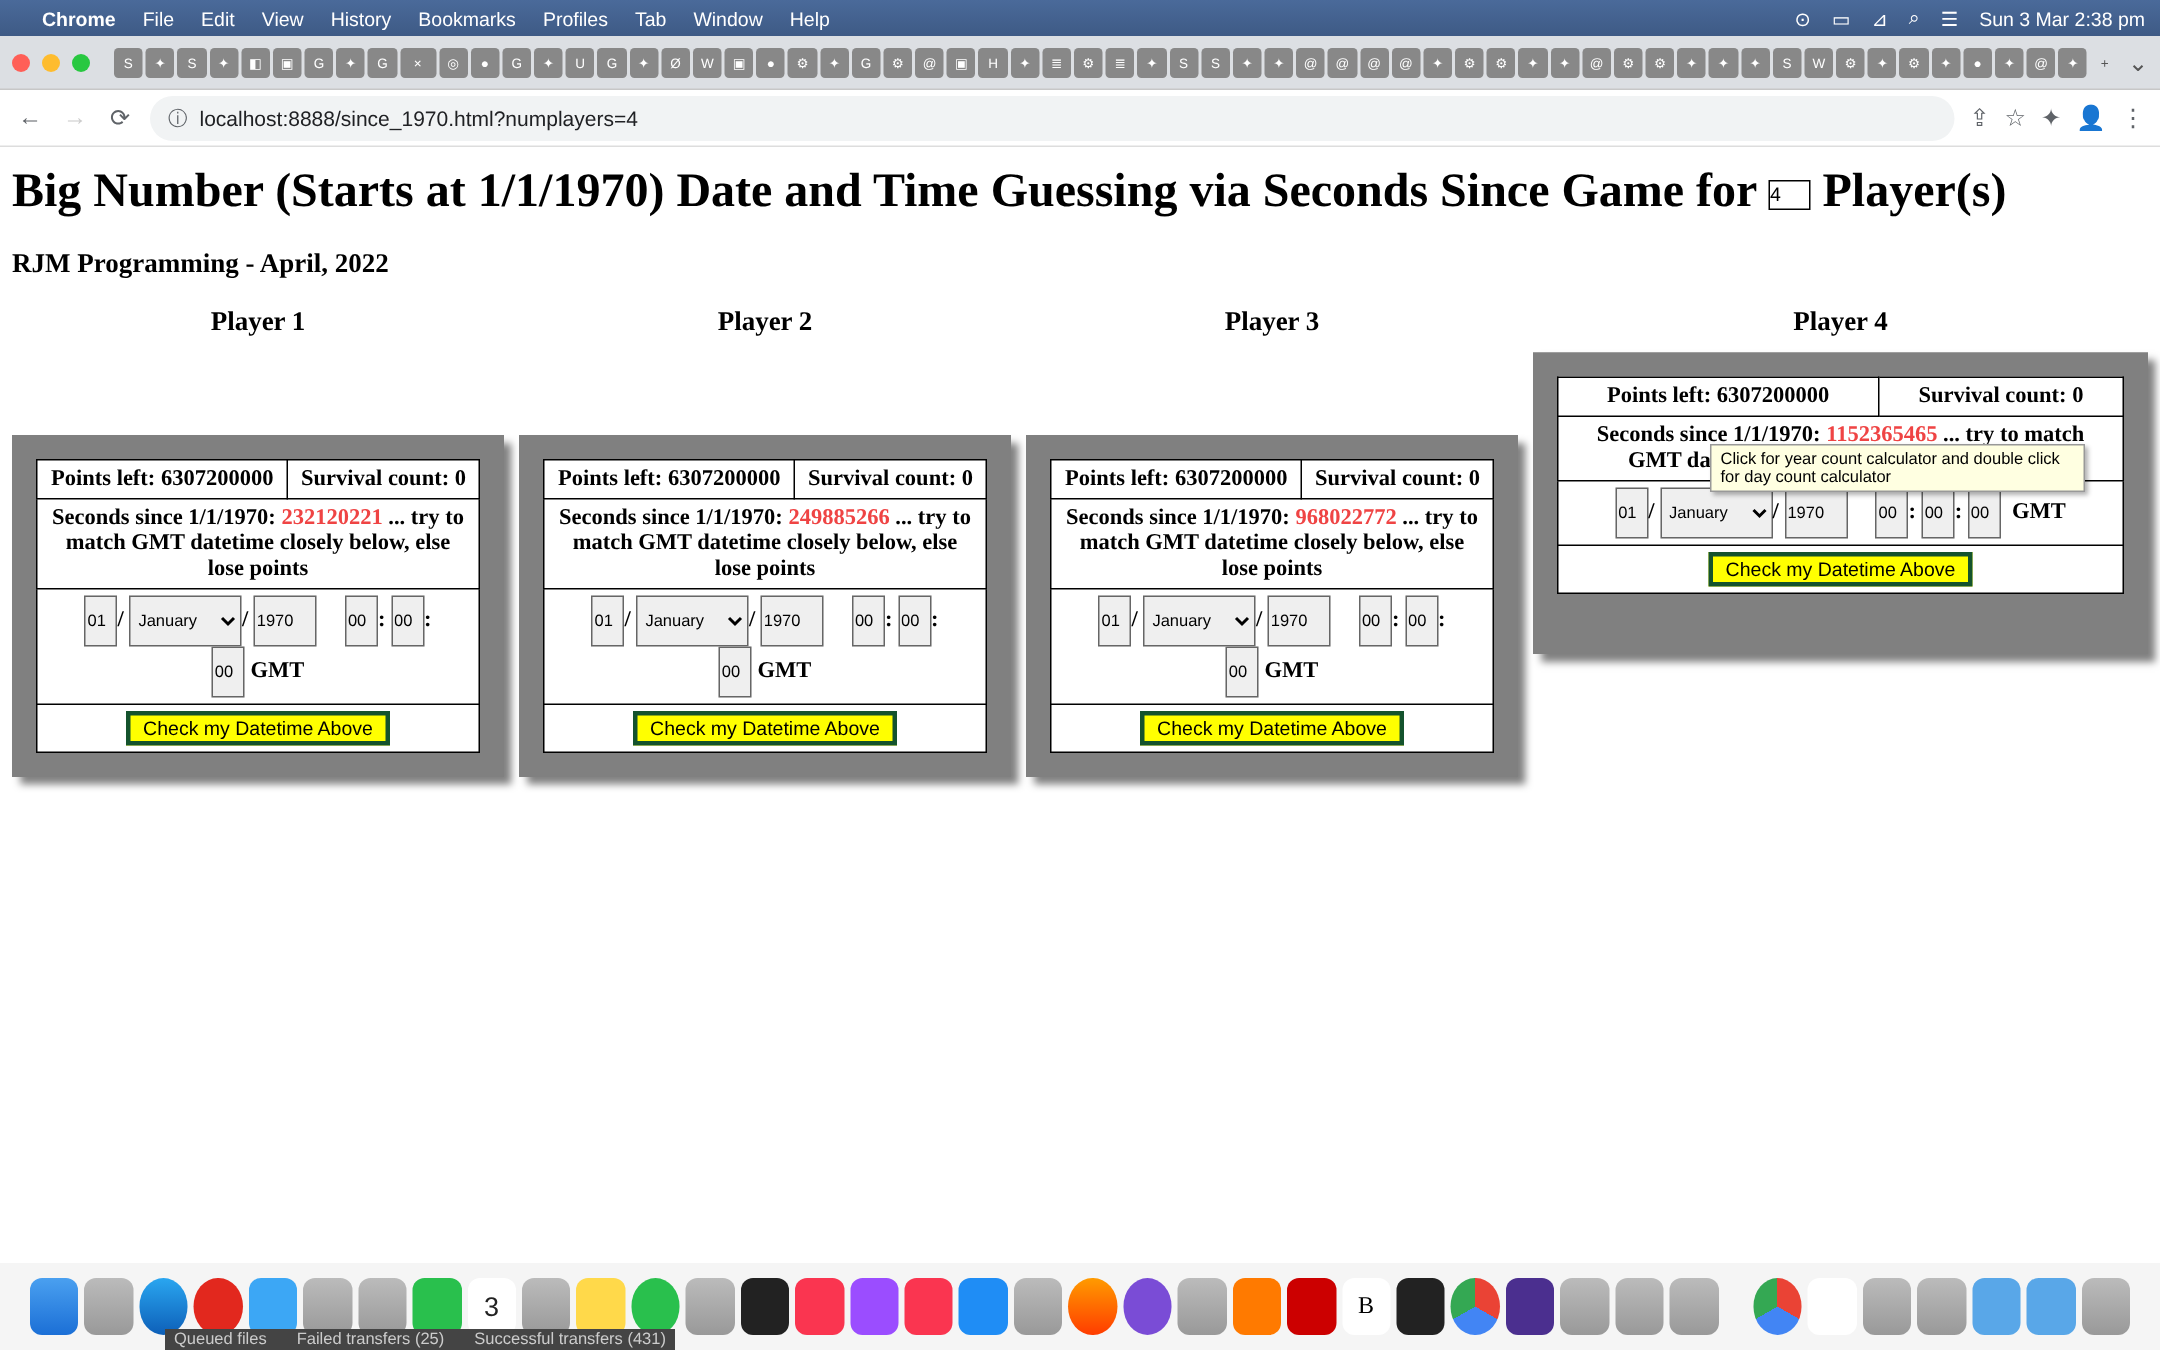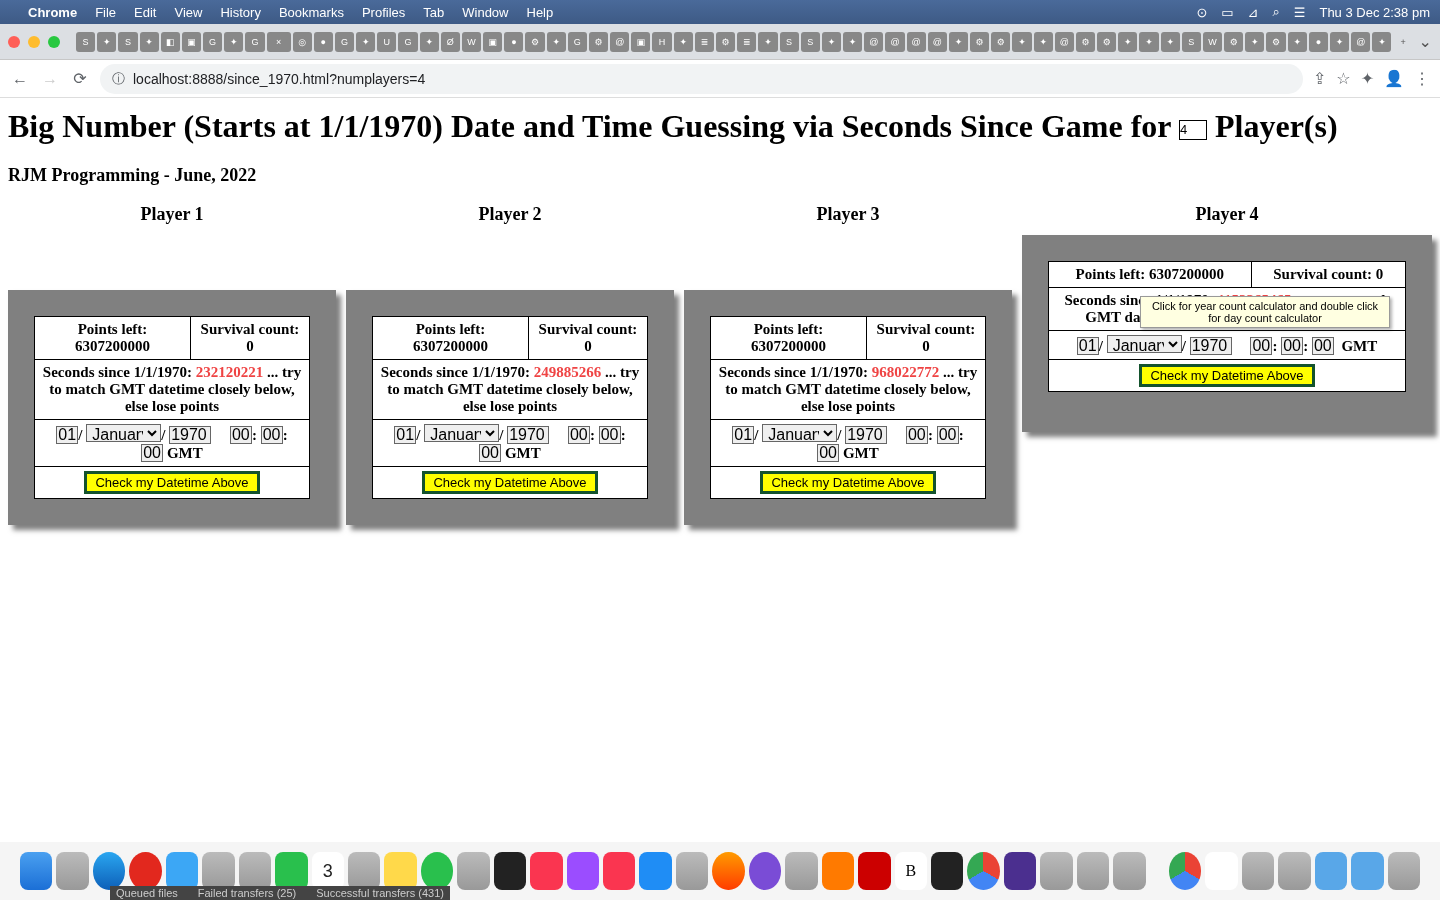--- a/index.html
+++ b/index.html
@@ -38,31 +38,30 @@
 .subtitle { font-family: "Times New Roman", serif; font-weight: bold; font-size: 18px; margin-bottom: 18px;}
 .player-row { display: flex; gap: 10px; font-family: "Times New Roman", serif;}
 .player-col { flex: 1; }
 .player-col.special { flex: 1.25; }
 .player-head { text-align: center; font-weight: bold; font-size: 18px; margin-bottom: 10px;}
 
 .player-box {
   border: 16px solid #808080;
   background: #808080;
   box-shadow: 5px 5px 5px rgba(0,0,0,0.5);
-  padding: 10px;
   display: flex;
   flex-direction: column;
   align-items: flex-start;
 }
 .stat-table { width: 100%; border-collapse: collapse; background:#fff;}
 .stat-table td { border: 1px solid #000; padding: 4px 6px; text-align: center; font-size: 15px; font-weight: bold; font-family: "Times New Roman", serif;}
 .seconds-row { border:1px solid #000; padding:4px 6px; text-align:center; font-size:15px; font-weight:bold;}
 .seconds-val { color: #ef4444; }
 .input-row { border:1px solid #000; padding: 8px 6px; text-align:center; background:#fff;}
-.input-row input, .input-row select { font-size: 16px; border:1px solid #666; padding:0 1px; height: 18px; background:#efefef;}
+.input-row input, .input-row select { font-size: 11px; border:1px solid #666; padding:0 1px; height: 34px; background:#efefef;}
 .input-row input { width: 22px;}
 .input-row input.year { width: 42px;}
 .input-row select { width: 75px; background: #efefef;}
 .check-cell { border:1px solid #000; padding: 20px 6px; text-align:center; background:#fff;}
 .check-btn { background: #ffff00; border: 3px solid #14532d; font-size: 13px; padding: 1px 8px; font-family: Arial, sans-serif; cursor:pointer;}
 
 .orange-panel { background: #e8912a; width: 280px; height: 150px; margin-top: 18px; display:flex; align-items:center; justify-content:center;}
 .calc-box { background:#fff; padding: 8px 18px; font-size: 14px; font-family: "Times New Roman", serif; text-align:center; line-height:1.4;}
 
 
@@ -91,21 +90,21 @@
     <span>Tab</span>
     <span>Window</span>
     <span>Help</span>
   </div>
   <div class="right">
     <span>⊙</span>
     <span>▭</span>
     <span>⊿</span>
     <span>⌕</span>
     <span>☰</span>
-    <span>Thu 3 Dec  2:38 pm</span>
+    <span>Sun 3 Mar  2:38 pm</span>
   </div>
 </div>
 
 <div class="tab-strip">
   <div class="traffic-lights">
     <span class="tl-red"></span>
     <span class="tl-yellow"></span>
     <span class="tl-green"></span>
   </div>
   <div class="favicons">
@@ -194,21 +193,21 @@
     <span>⋮</span>
   </div>
 </div>
 
 <div class="page">
   <h1>
     <span>Big Number (Starts at 1/1/1970) Date and Time Guessing via Seconds Since Game for </span>
     <input value="4" style="">
     <span> Player(s)</span>
   </h1>
-  <div class="subtitle">RJM Programming - June, 2022</div>
+  <div class="subtitle">RJM Programming - April, 2022</div>
 
   <div class="player-row">
 
     <div class="player-col">
       <div class="player-head">Player 1</div>
       <div style="height:55px;"></div>
       <div class="player-box">
         <table class="stat-table">
           <tbody>
               <tr>
@@ -348,21 +347,21 @@
           </td>
               </tr>
         </tbody>
           </table>
       </div>
     </div>
 
   </div>
 </div>
 
-<div class="tooltip" style="top:296px; left:1140px;text-align:center;">Click for year count calculator and double click for day count calculator</div>
+<div class="tooltip" style="top:296px; left:1140px;">Click for year count calculator and double click for day count calculator</div>
 
 <div class="dock">
   <span style="background:linear-gradient(#4aa0f0,#1b6fd6);"></span>
   <span></span>
   <span style="background:linear-gradient(#2aa6f0,#0d5fb8);border-radius:50%;"></span>
   <span style="background:#e2281e;border-radius:50%;"></span>
   <span style="background:#3ca7f5;"></span>
   <span></span>
   <span></span>
   <span style="background:#29c04d;"></span>

